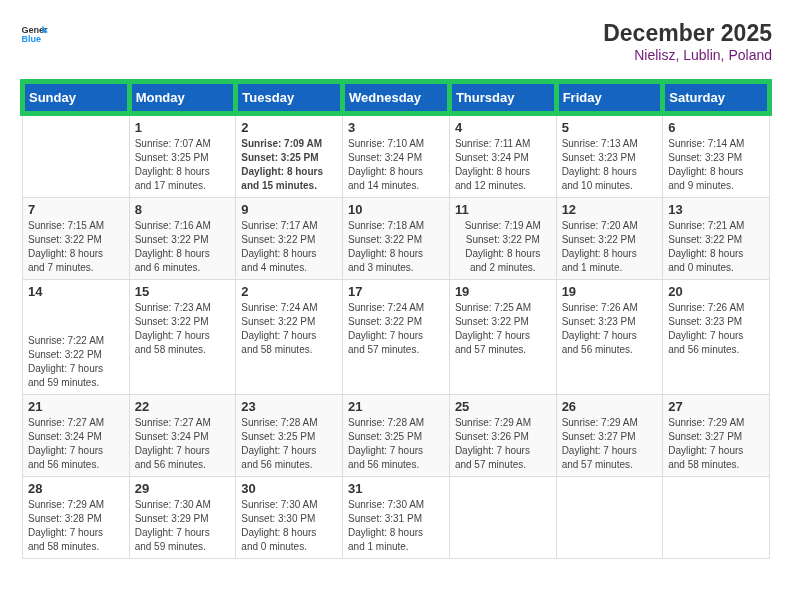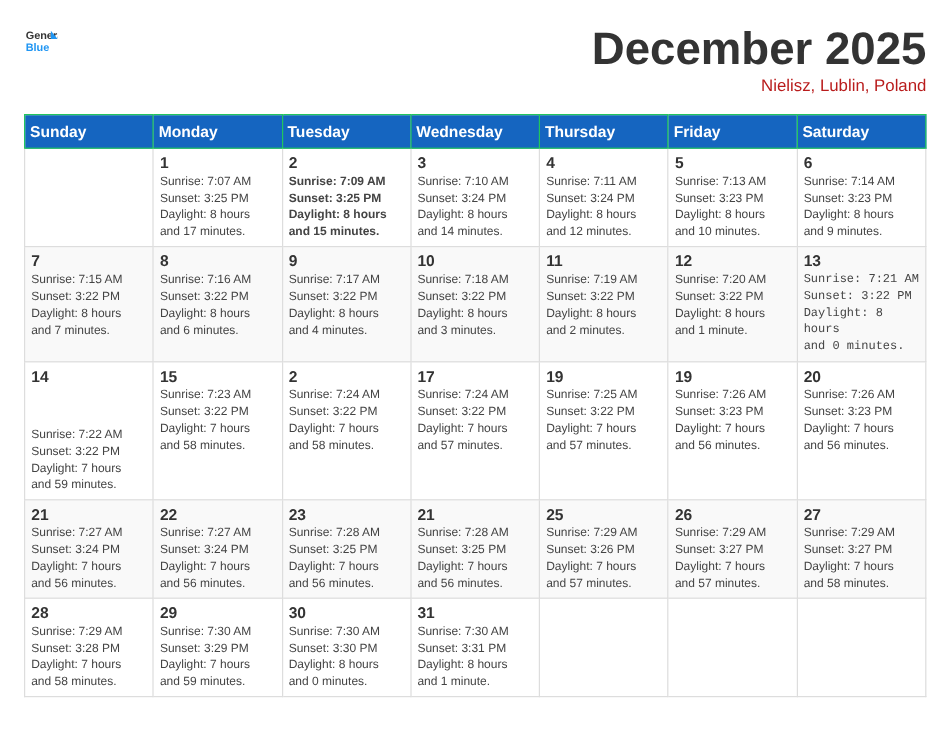--- a/index.html
+++ b/index.html
@@ -22,40 +22,40 @@
       gap: 4px;
     }
     .logo-icon {
       width: 28px;
       height: 28px;
     }
     .title-block {
       text-align: right;
     }
     .month-title {
-      font-size: 38px;
+      font-size: 23px;
       font-weight: bold;
       color: #333;
     }
     .location {
       font-size: 14px;
-      color: #b91c1c;
+      color: #701a75;
     }
     .calendar {
       width: 100%;
       border-collapse: collapse;
     }
     .calendar th {
       background: #1565C0;
       color: white;
       padding: 6px 4px;
       font-size: 13px;
       font-weight: bold;
       text-align: left;
-      border: 1px solid #22c55e;
+      border: 5px solid #22c55e;
     }
     .calendar td {
       vertical-align: top;
       border: 1px solid #ddd;
       padding: 4px 5px;
       width: 107px;
       min-height: 80px;
       background: #fff;
     }
     .calendar tr:nth-child(even) td {
@@ -176,35 +176,35 @@
         </td>
         <td>
           <span class="day-num">10</span>
           <div class="day-info" style="white-space: pre-line;">Sunrise: 7:18 AM
 Sunset: 3:22 PM
 Daylight: 8 hours
 and 3 minutes.</div>
         </td>
         <td>
           <span class="day-num">11</span>
-          <div class="day-info" style="white-space: pre-line;">Sunrise: 7:19 AM
+          <div class="day-info" style="white-space: pre-line; text-align: center;">Sunrise: 7:19 AM
 Sunset: 3:22 PM
 Daylight: 8 hours
 and 2 minutes.</div>
         </td>
         <td>
           <span class="day-num">12</span>
           <div class="day-info" style="white-space: pre-line;">Sunrise: 7:20 AM
 Sunset: 3:22 PM
 Daylight: 8 hours
 and 1 minute.</div>
         </td>
         <td>
           <span class="day-num">13</span>
-          <div class="day-info" style="white-space: pre-line; font-family: Liberation Mono, monospace;">Sunrise: 7:21 AM
+          <div class="day-info" style="white-space: pre-line;">Sunrise: 7:21 AM
 Sunset: 3:22 PM
 Daylight: 8 hours
 and 0 minutes.</div>
         </td>
       </tr>
       <tr>
         <td>
           <span class="day-num">14</span>
           <div class="day-info" style="white-space: pre-line; margin-top: 35px;">Sunrise: 7:22 AM
 Sunset: 3:22 PM

